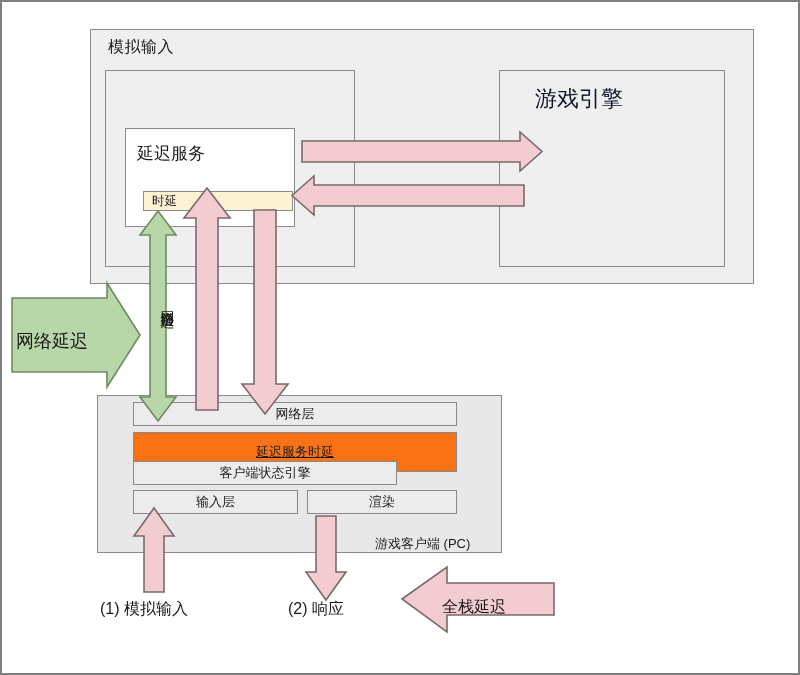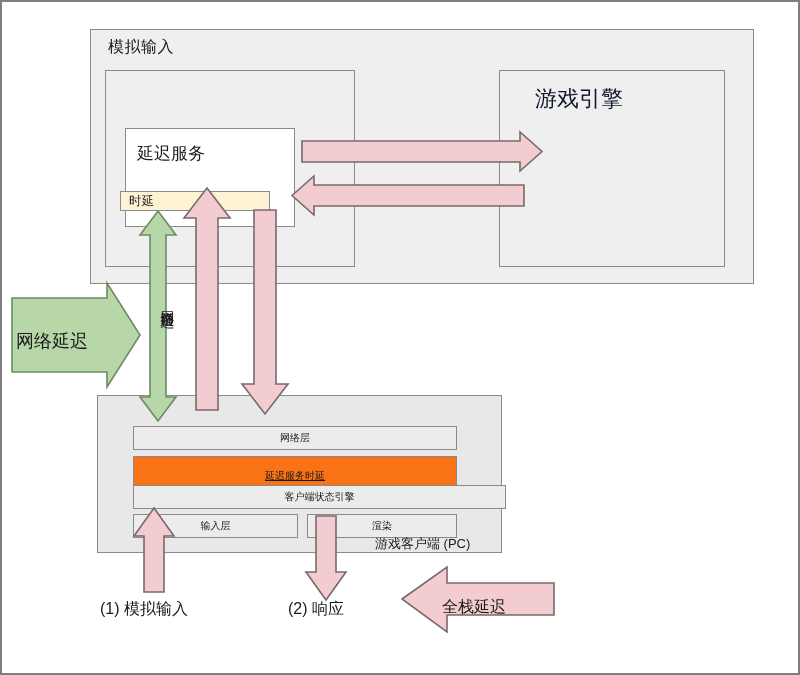--- a/index.html
+++ b/index.html
@@ -52,46 +52,46 @@
   .lag-service-box {
     left: 123px; top: 126px; width: 170px; height: 99px;
     background: #ffffff;
     border: 1.5px solid #8a8a8a;
   }
   .lag-service-title {
     left: 135px; top: 140px;
     font-size: 17px; color: #1a1a1a;
   }
   .shiyan-row {
-    left: 118px; top: 189px; width: 150px; height: 20px;
+    left: 141px; top: 189px; width: 150px; height: 20px;
     background: #fdf2d3;
     border: 1.2px solid #8a8a8a;
     font-size: 12.5px; color: #1a1a1a;
     display: flex; align-items: center; padding-left: 8px;
   }
 
   
   .client-box {
     left: 95px; top: 393px; width: 405px; height: 158px;
     background: #e8e8e8;
     border: 1.5px solid #8a8a8a;
   }
   .client-caption {
     left: 373px; top: 533px;
     font-size: 13px; color: #1a1a1a;
   }
   .client-row {
     background: #ececec;
     border: 1.5px solid #8a8a8a;
     display: flex; align-items: center; justify-content: center;
-    font-size: 10px; color: #1a1a1a; margin-top: 24px;
+    font-size: 13px; color: #1a1a1a;
   }
   .row-net    { left: 131px; top: 400px; width: 324px; height: 24px; }
   .row-lag    { left: 131px; top: 430px; width: 324px; height: 40px; background: #f97316; text-decoration: underline; }
-  .row-state  { left: 131px; top: 459px; width: 373px; height: 24px; }
+  .row-state  { left: 131px; top: 459px; width: 264px; height: 24px; }
   .row-input  { left: 131px; top: 488px; width: 165px; height: 24px; }
   .row-render { left: 305px; top: 488px; width: 150px; height: 24px; }
 
   
   .arrow-layer {
     left: 0; top: 0; width: 800px; height: 675px;
     pointer-events: none;
   }
   .apink  { fill: #f2ccd0; stroke: #7a6a6a; stroke-width: 1.6; }
   .agreen { fill: #b7d7a8; stroke: #6f8a63; stroke-width: 1.6; }

